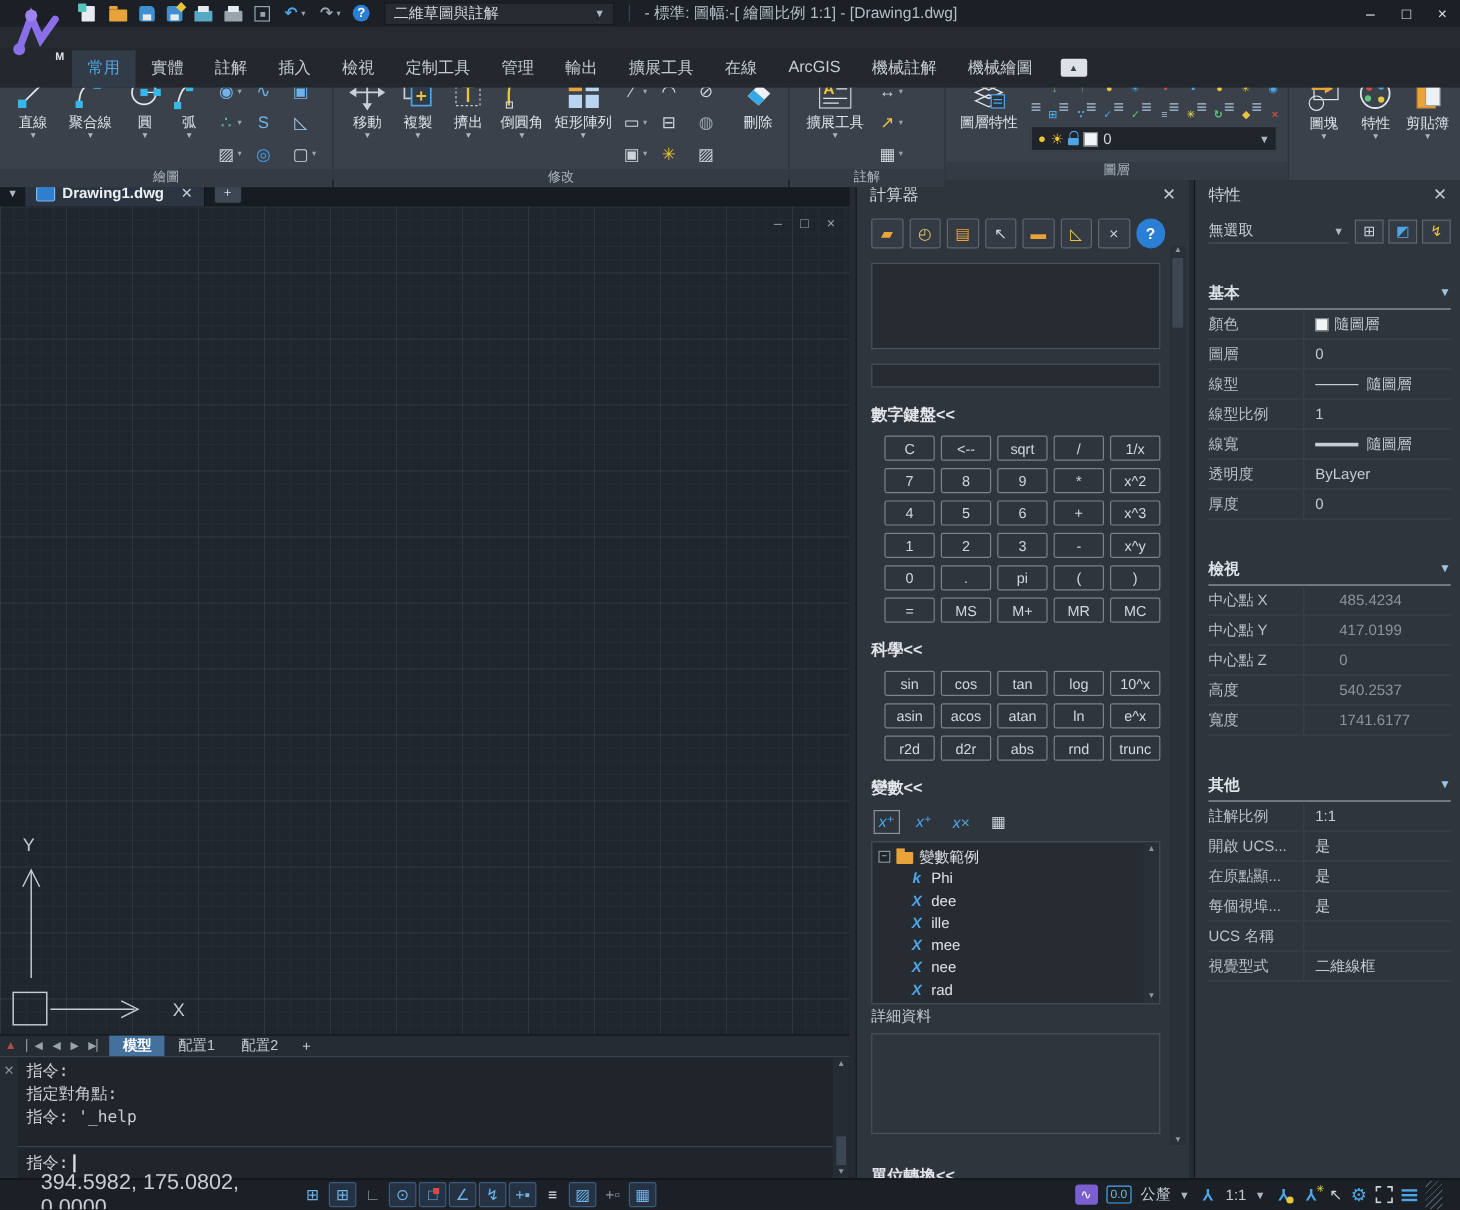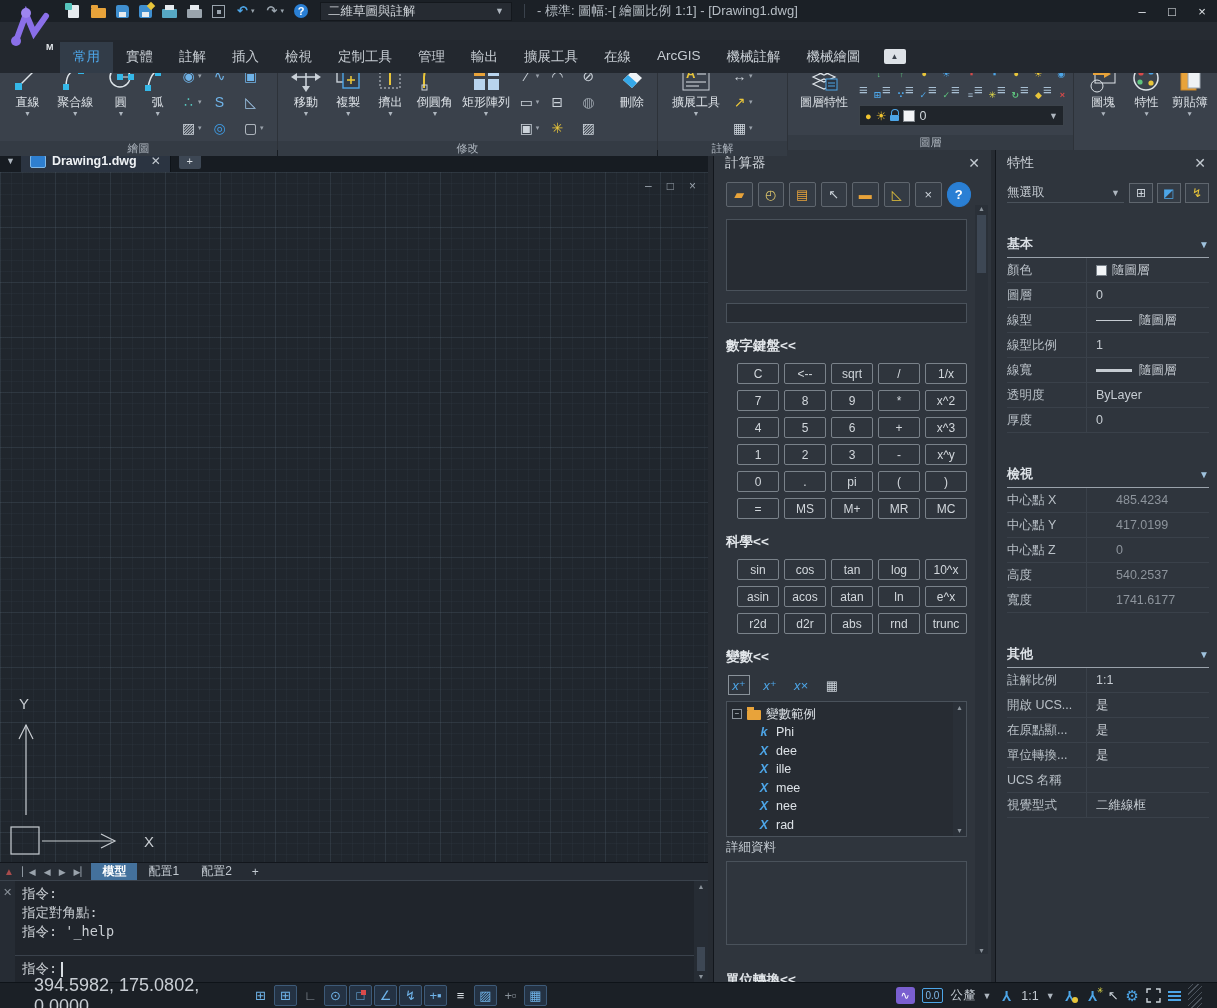--- a/index.html
+++ b/index.html
@@ -573,21 +573,21 @@
             <span class="lock"></span>
             <span class="lswatch"></span>
             <span class="ldrop-label">0</span>
             <span class="ldrop-caret">▼</span>
           </div>
         </div>
       </div>
       <div class="rpanel-label">圖層</div>
     </div>
 
-    <div class="rpanel" style="width:142px;border-right:none;font-family:Liberation Mono, monospace;">
+    <div class="rpanel" style="width:142px;border-right:none;">
       <div class="rpanel-body" style="padding-top:6px;">
         <div class="rbtn">
           <span class="rbtn-icon">
             <svg viewBox="0 0 32 32" width="32" height="32">
                 <rect x="8" y="3" width="20" height="18" stroke="#dfe5ea" fill="none"></rect>
                 <line x1="6" y1="12" x2="20" y2="12" stroke="#e8a33a" stroke-width="2"></line>
                 <polygon points="24,12 17,8 17,16" fill="#e8a33a"></polygon>
                 <circle cx="10" cy="24" r="6" stroke="#dfe5ea" fill="none"></circle>
               </svg>
           </span>
@@ -973,21 +973,21 @@
               <span class="pvtext">是</span>
             </span>
         </div>
           <div class="prow">
           <span class="plabel">在原點顯...</span>
           <span class="pval">
               <span class="pvtext">是</span>
             </span>
         </div>
           <div class="prow">
-          <span class="plabel">單位轉換...</span>
+          <span class="plabel">每個視埠...</span>
           <span class="pval">
               <span class="pvtext">是</span>
             </span>
         </div>
           <div class="prow">
           <span class="plabel">UCS 名稱</span>
           <span class="pval">
               <span class="pvtext"></span>
             </span>
         </div>

